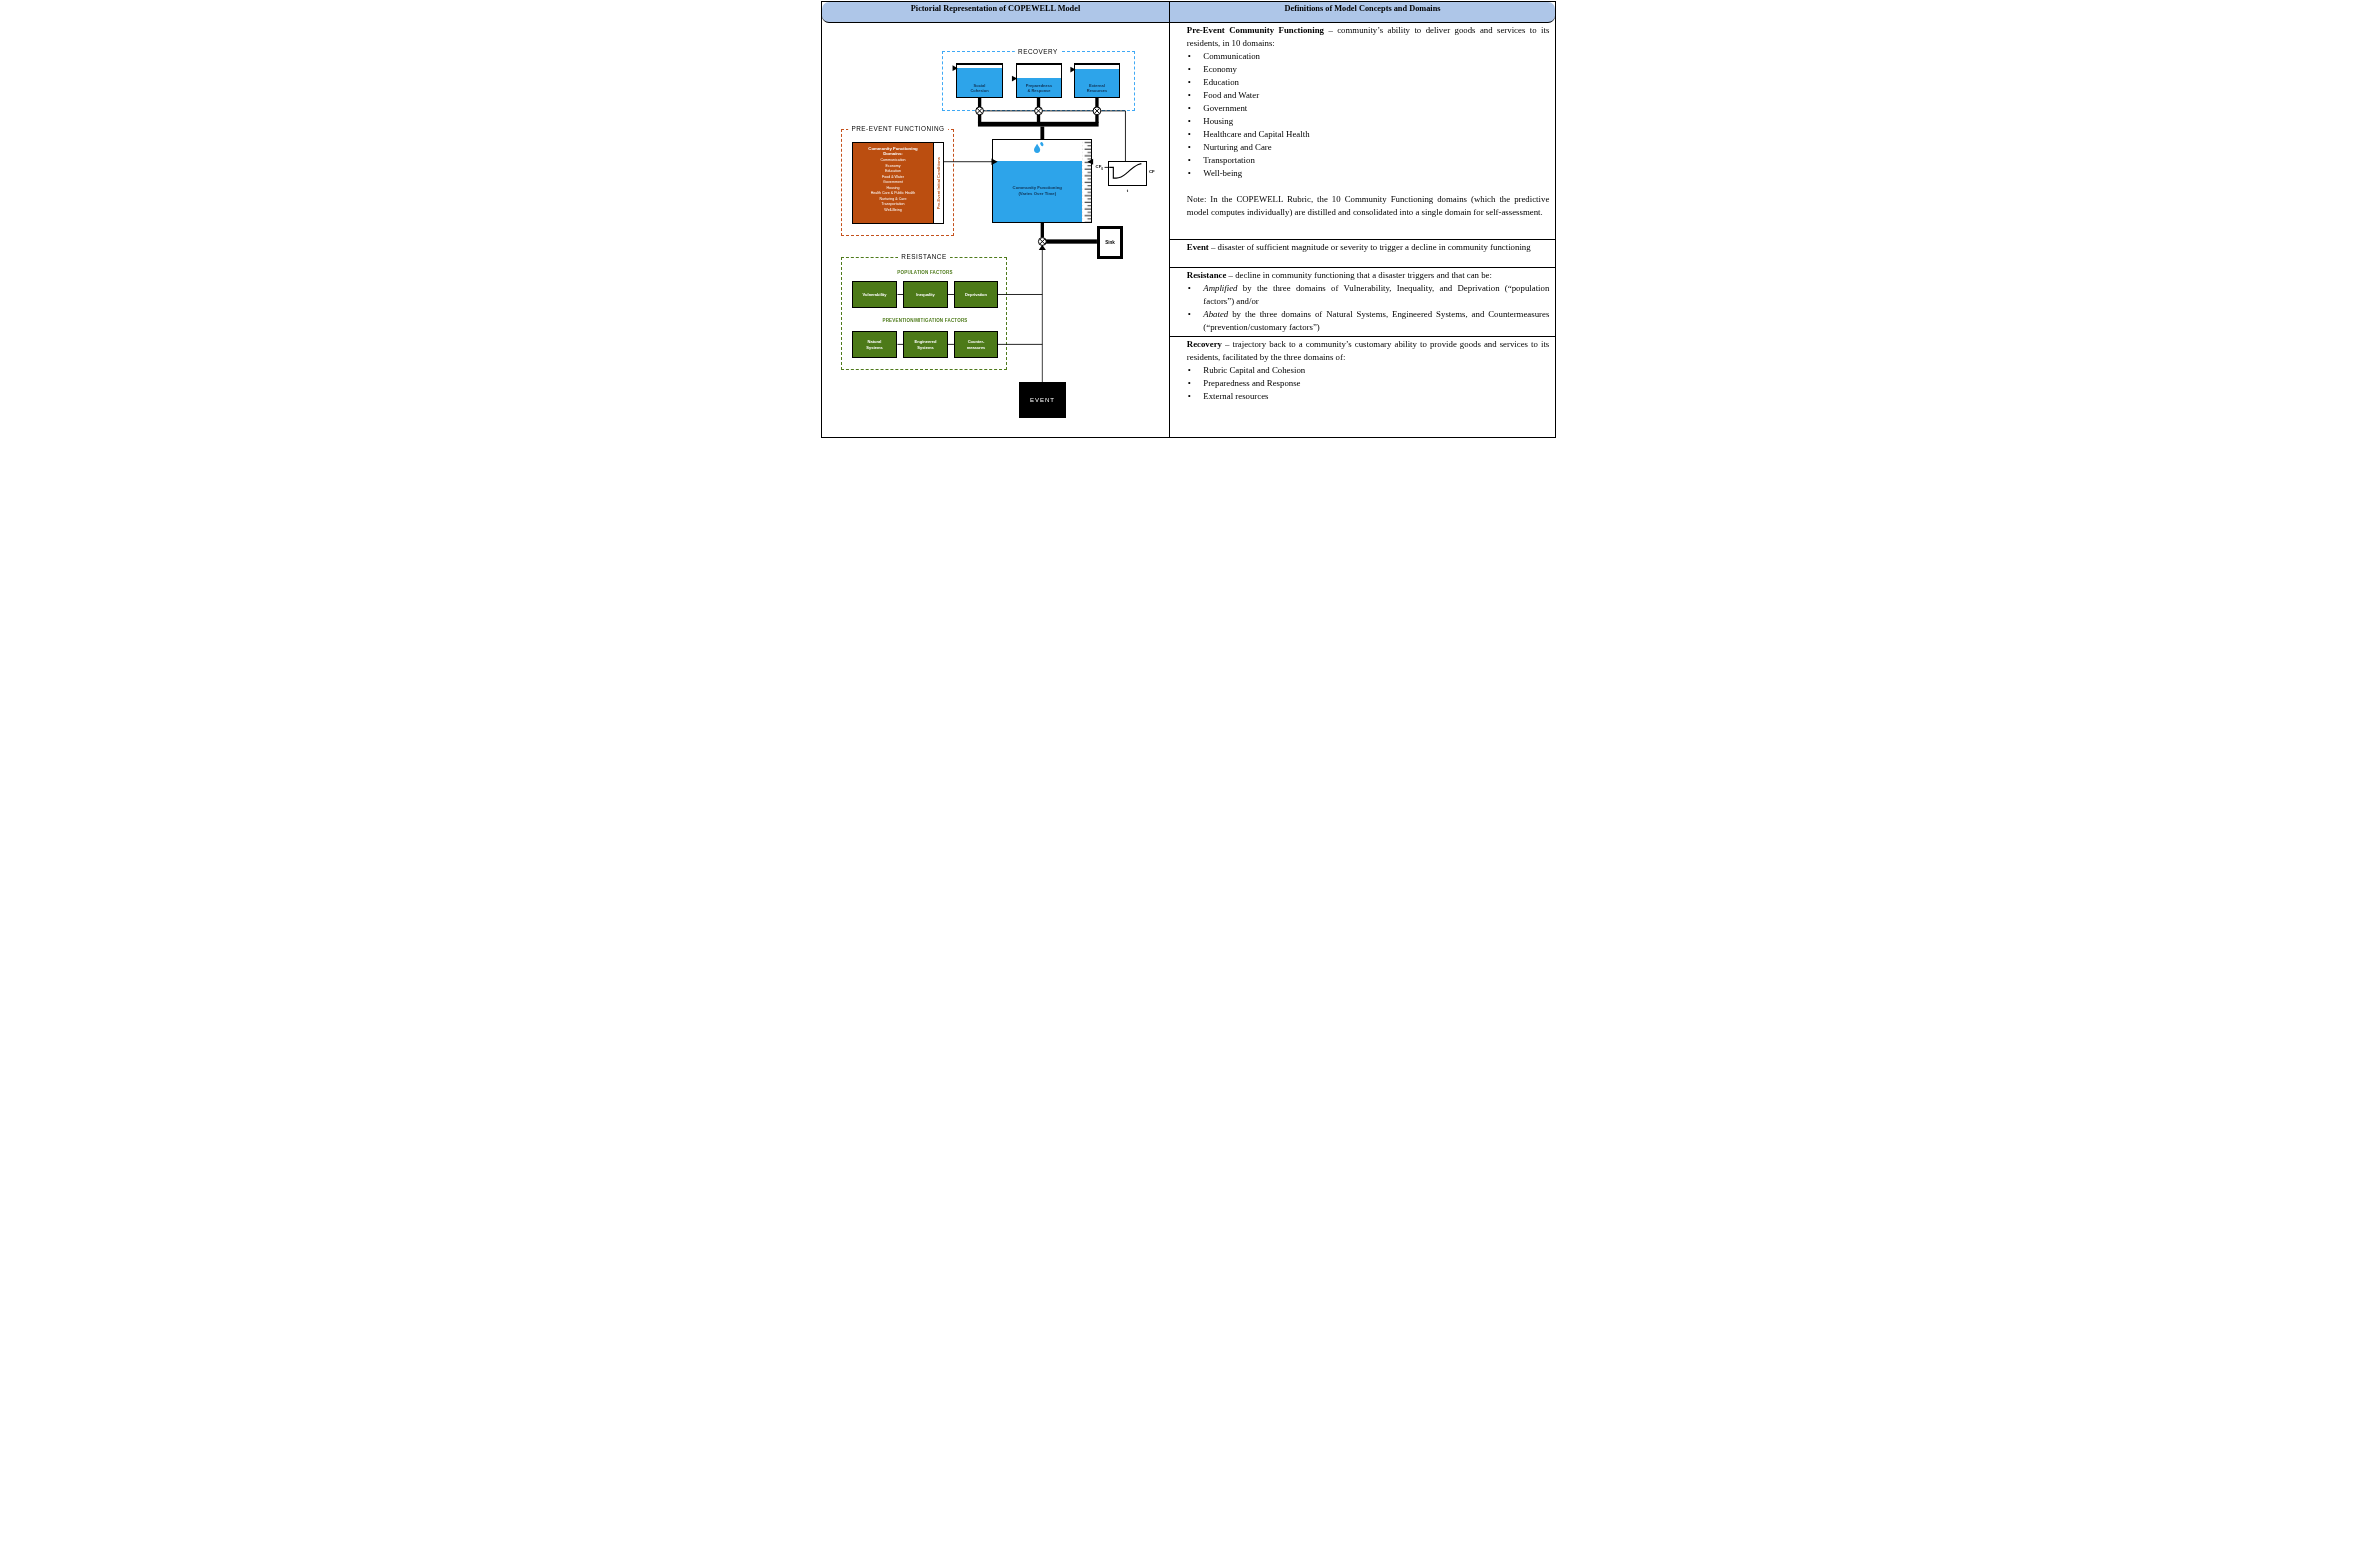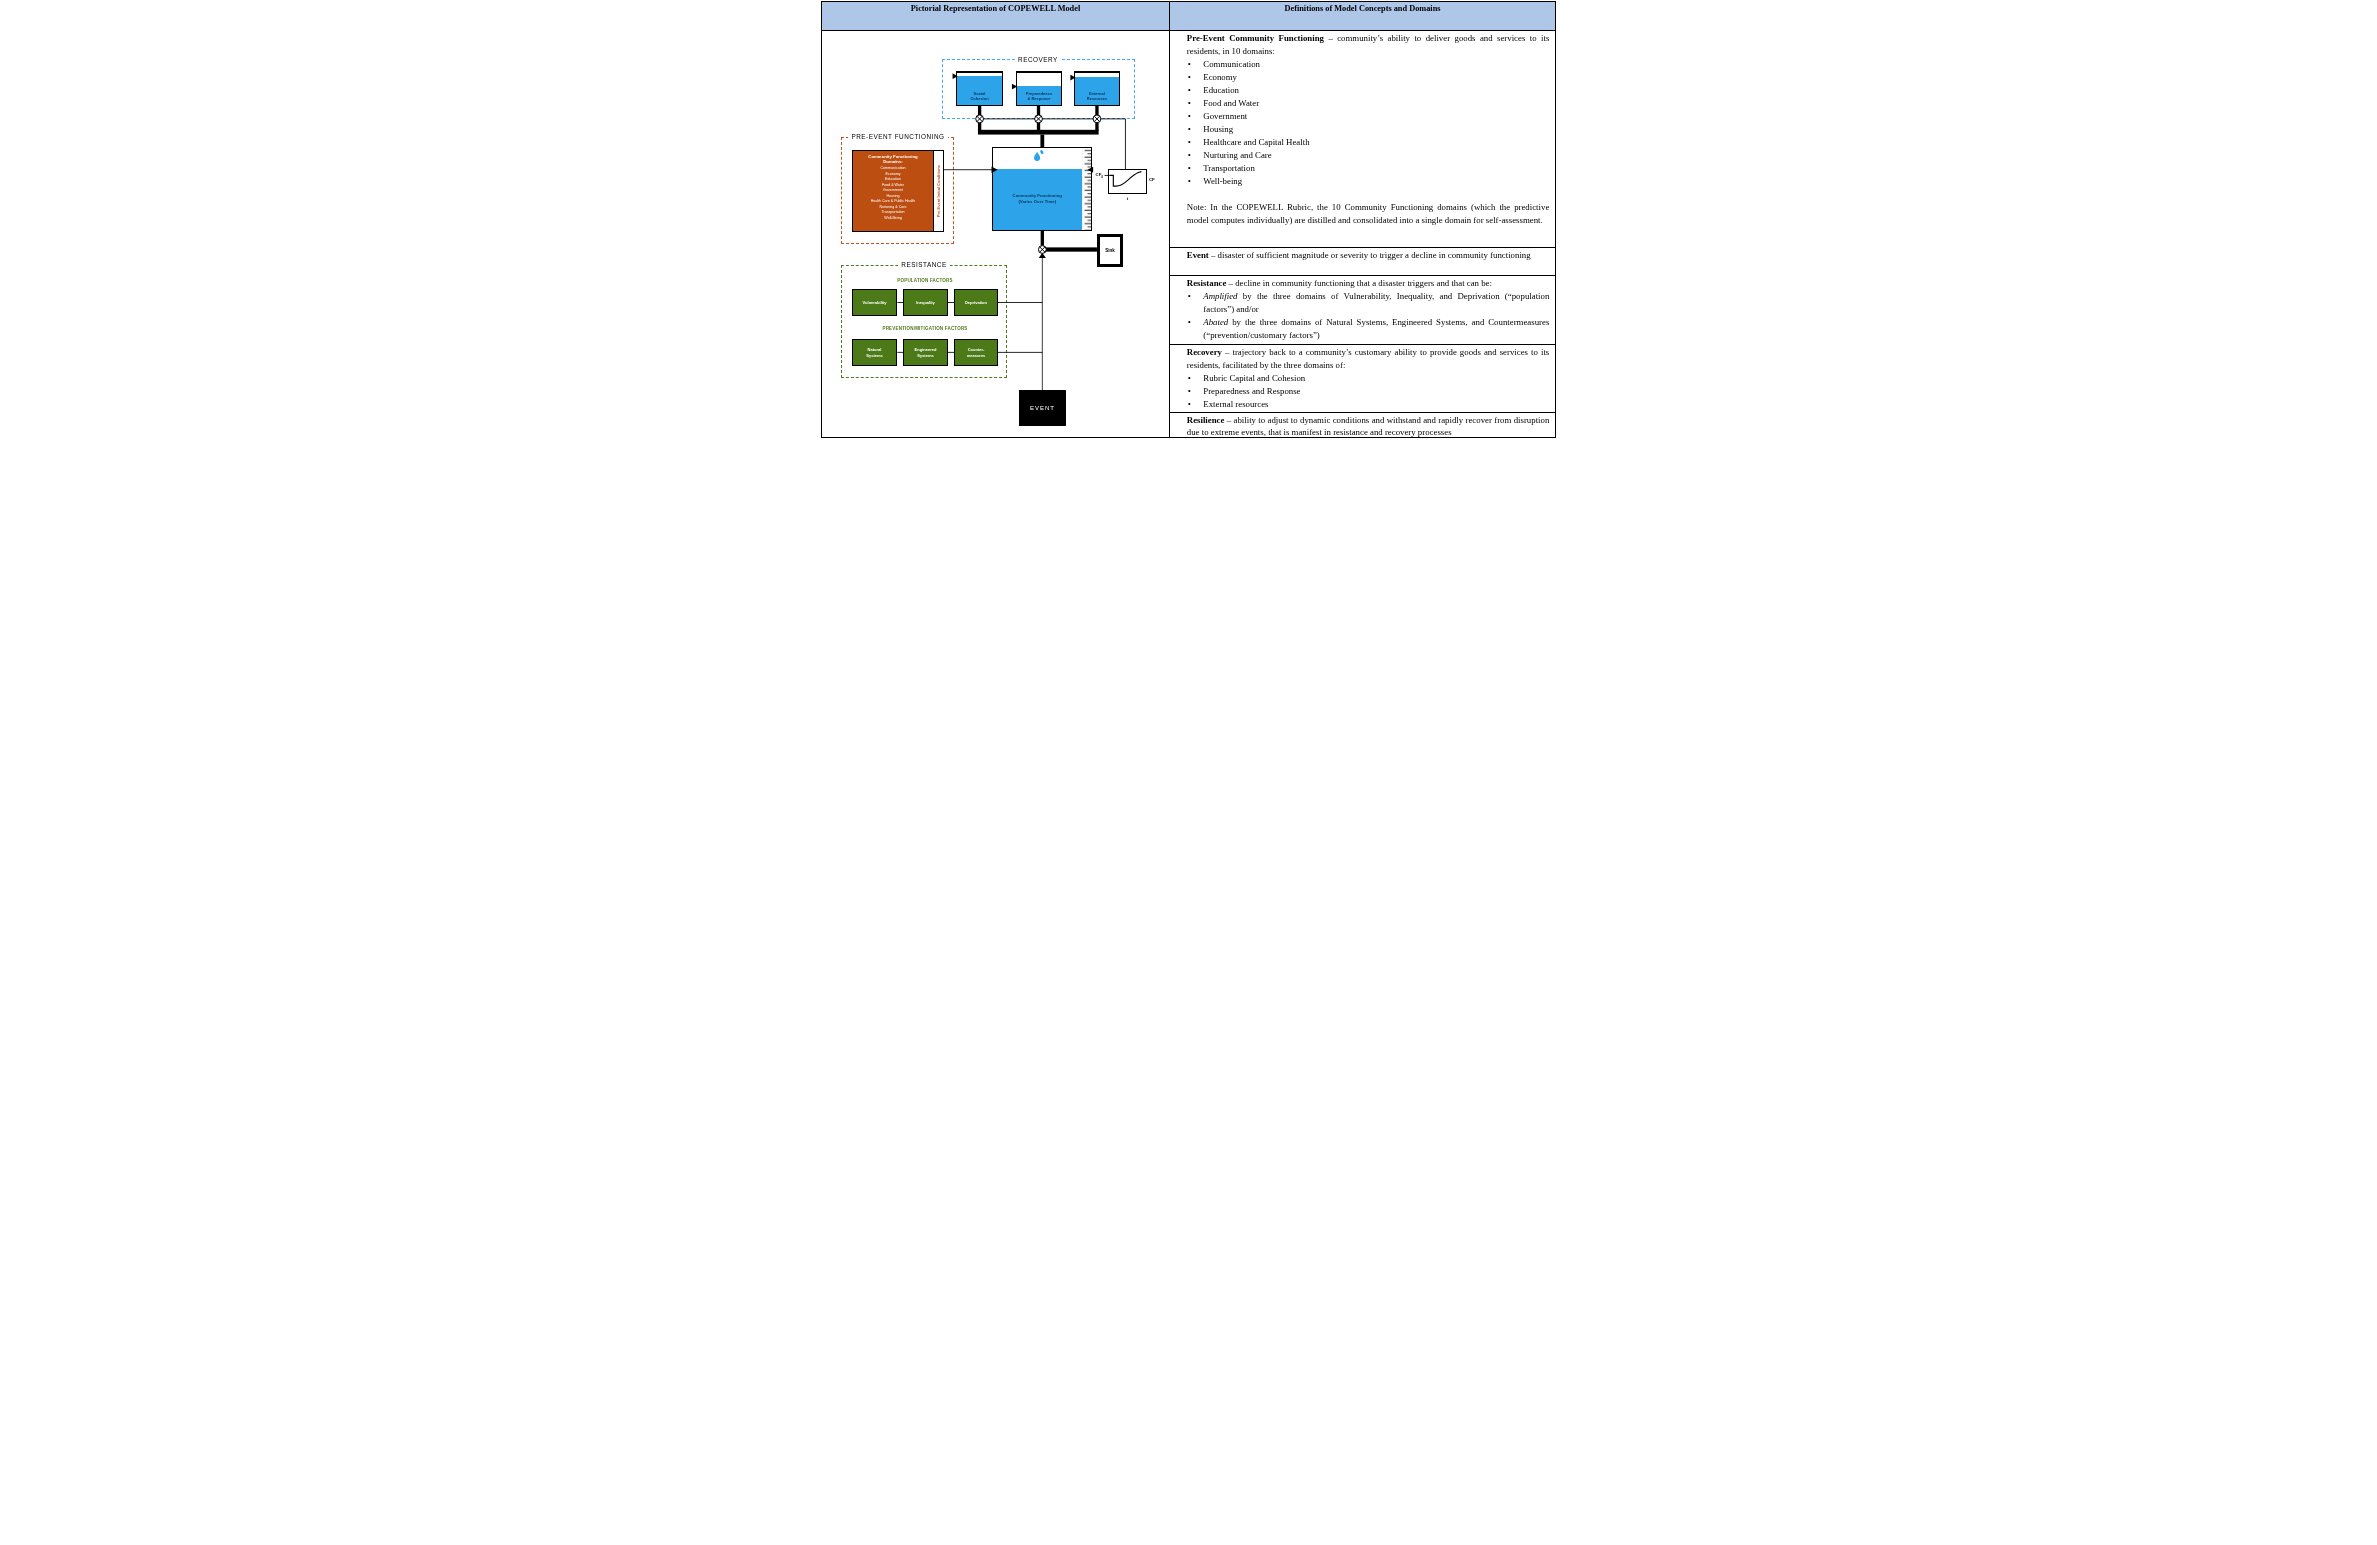--- a/index.html
+++ b/index.html
@@ -3,21 +3,21 @@
 <meta charset="utf-8">
 <style>
   :root{
     --header-bg:#aec6e8; --water-blue:#2da4ea; --recovery-dash:#3fa9f5;
     --orange-fill:#bb4e10; --orange-dash:#c4511c; --green-fill:#4d7a19;
     --green-dash:#4e7a1b; --navy-text:#113456;
   }
   *{box-sizing:border-box; margin:0; padding:0;}
   body{background:#fff; font-family:"Liberation Serif", serif;}
   .page{width:735px; height:437px; border:1.9px solid #000; margin:1px auto; background:#fff; display:flex; flex-direction:column;}
-  .hdr{display:flex; height:29px; border-bottom:1.4px solid #000; background:var(--header-bg); flex:none;}
+  .hdr{display:flex; height:21px; border-bottom:1.4px solid #000; background:var(--header-bg); flex:none;border-radius:7px;}
   .hcell{font-weight:bold; font-size:8.3px; text-align:center; line-height:13.3px; color:#000;}
   .hleft{width:348px; border-right:1.2px solid #000;}
   .hright{flex:1;}
   .body{display:flex; flex:1; min-height:0;}
   .diagram{width:348px; border-right:1.2px solid #000; position:relative; background:#fff; font-family:"Liberation Sans", sans-serif;}
   .abs{position:absolute;}
   svg.layer{position:absolute; left:0; top:0; z-index:1; pointer-events:none;}
   svg.overlay{z-index:4;}
   .dashbox{position:absolute; z-index:1; background:transparent;}
   .db-recovery{border:1.2px dashed var(--recovery-dash);}
@@ -253,20 +253,17 @@
 
       <section class="def-row r4">
         <p class="jt"><span class="term">Recovery </span><span>– trajectory back to a community’s customary ability to provide goods and services to its residents, facilitated by the three domains of:</span></p>
         <ul class="blt">
           <li>Rubric Capital and Cohesion</li>
           <li>Preparedness and Response</li>
           <li>External resources</li>
         </ul>
       </section>
 
-      <section class="def-row r5">
-        <p class="jt"><span class="term">Resilience </span><span>– ability to adjust to dynamic conditions and withstand and rapidly recover from disruption due to extreme events, that is manifest in resistance and recovery processes</span></p>
-      </section>
 
     </div>
   </div>
 </div>
 
 
 </body></html>

